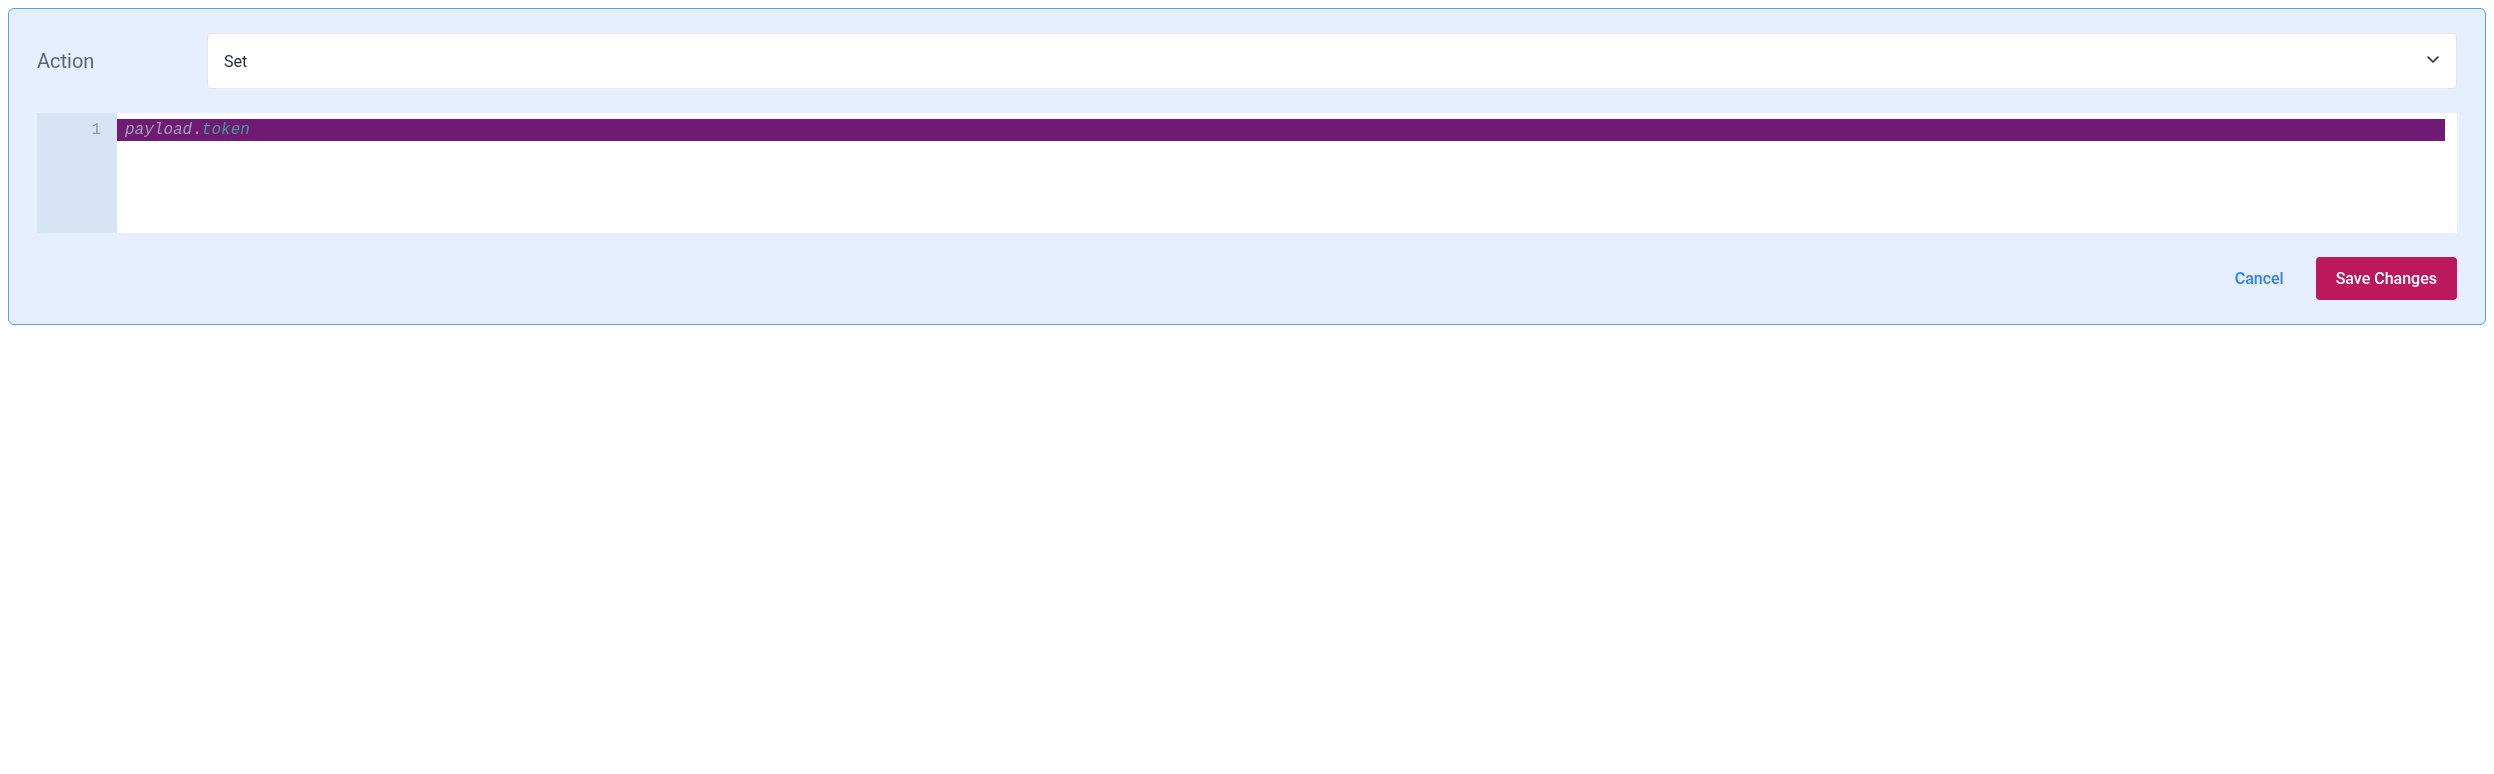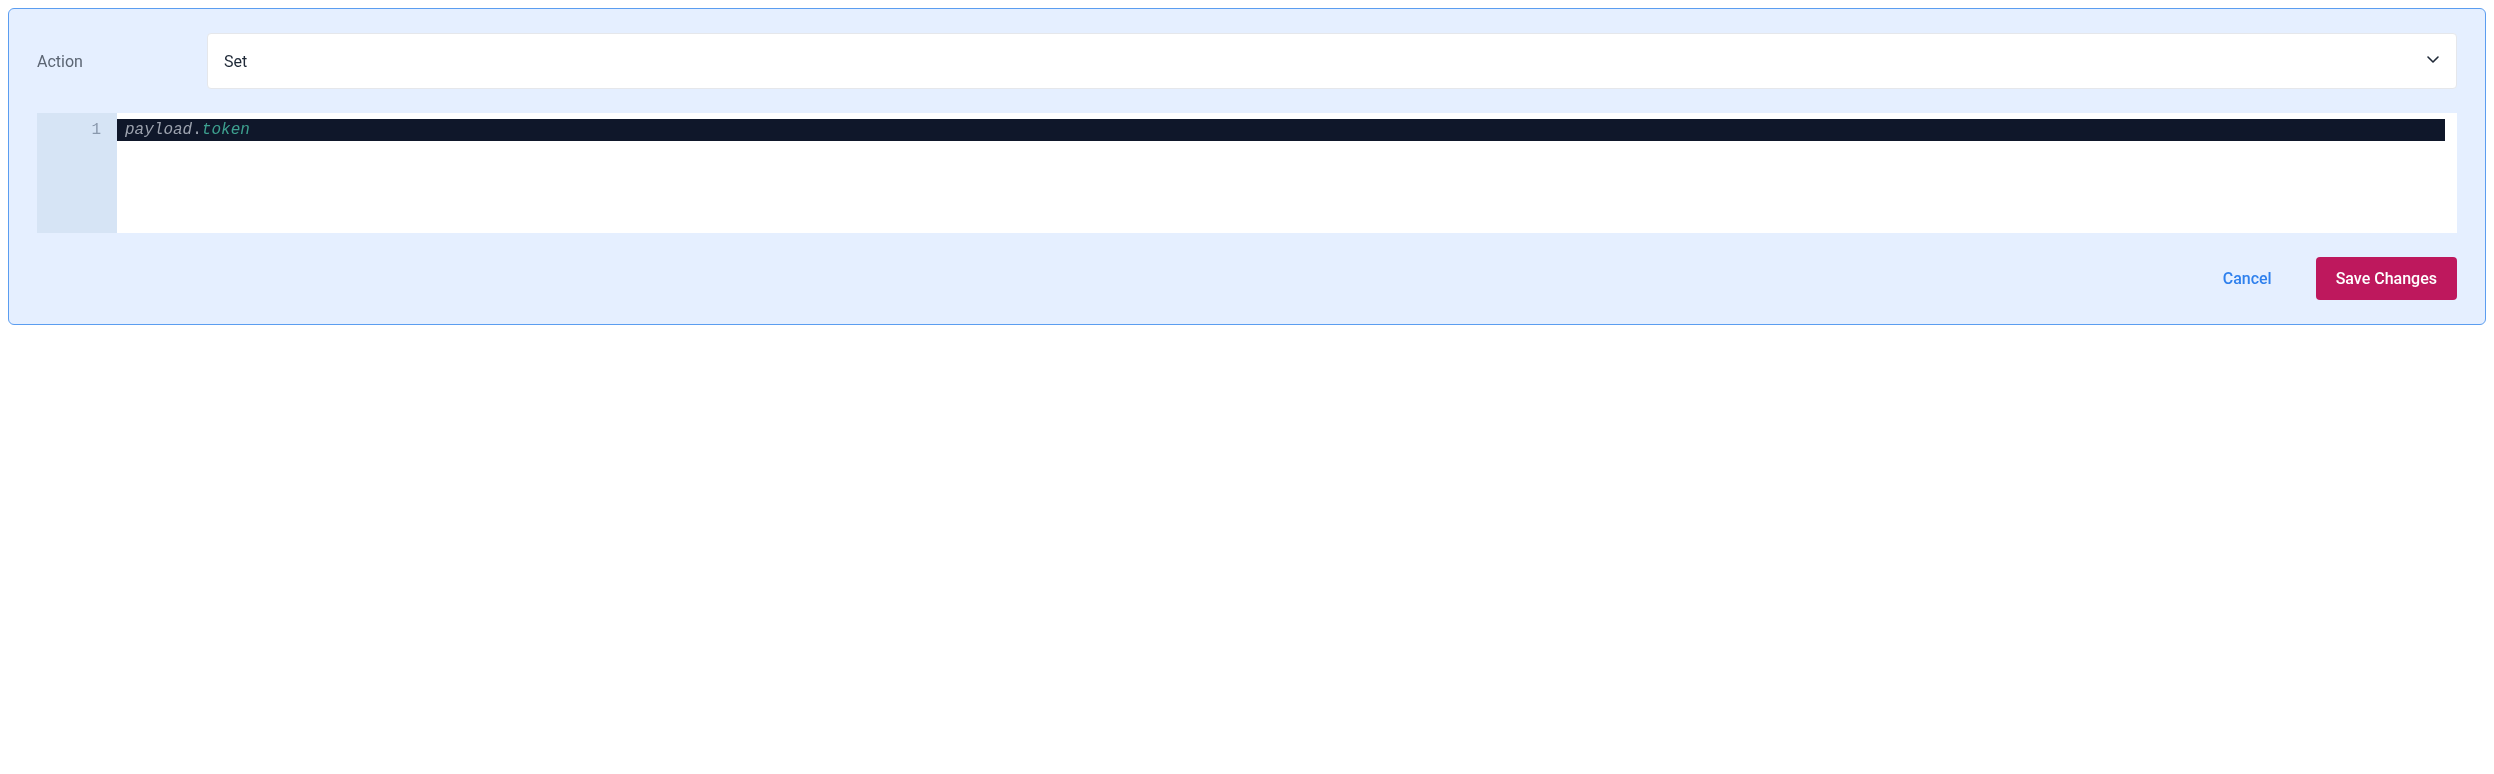--- a/index.html
+++ b/index.html
@@ -41,21 +41,21 @@
     
     .form-row {
       display: flex;
       align-items: center;
       margin-bottom: 24px;
     }
     
     .form-label {
       width: 170px;
       color: #5b6573;
-      font-size: 16px;
+      font-size: 20px;
       flex-shrink: 0;
     }
     
     .select-wrapper {
       flex: 1;
       position: relative;
     }
     
     .select-input {
       width: 100%;
@@ -138,21 +138,21 @@
     }
     
     .code-content {
       flex: 1;
       padding: 6px 12px 6px 8px;
     }
     
     .code-line {
       font-size: 16px;
       line-height: 22px;
-      background: #0f172a;
+      background: #701a75;
       margin-left: -8px;
       padding-left: 8px;
     }
     
     .code-obj {
       color: #9da3af;
       font-style: italic;
     }
     
     .code-dot {
@@ -161,21 +161,21 @@
     
     .code-prop {
       color: #3da08f;
       font-style: italic;
     }
     
     .footer {
       display: flex;
       justify-content: flex-end;
       align-items: center;
-      gap: 36px;
+      gap: 24px;
       margin-top: 24px;
     }
     
     .btn-cancel {
       color: #2f80ed;
       background: transparent;
       border: none;
       font-size: 16px;
       font-weight: 500;
       cursor: pointer;

